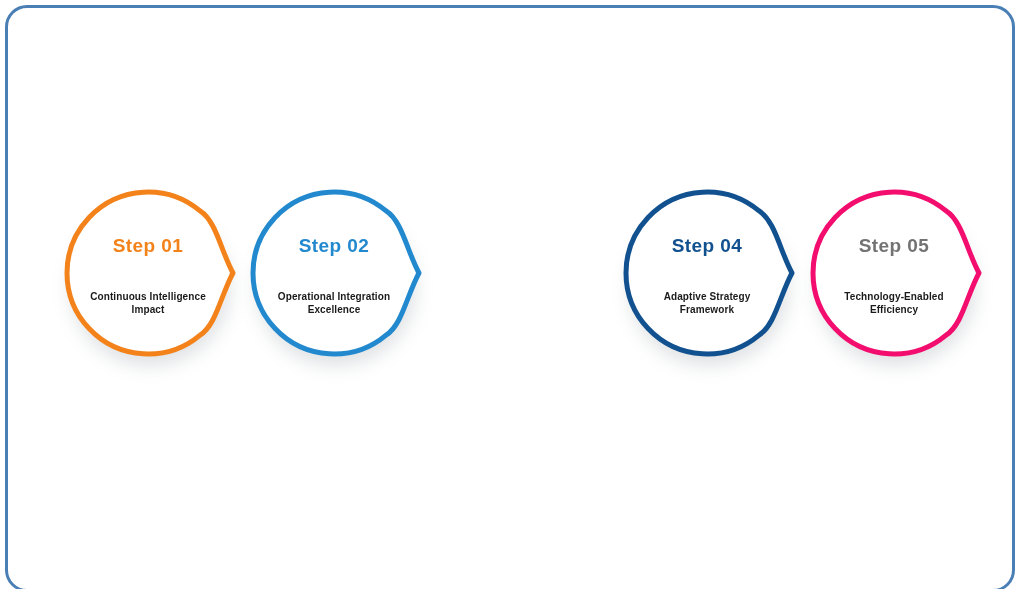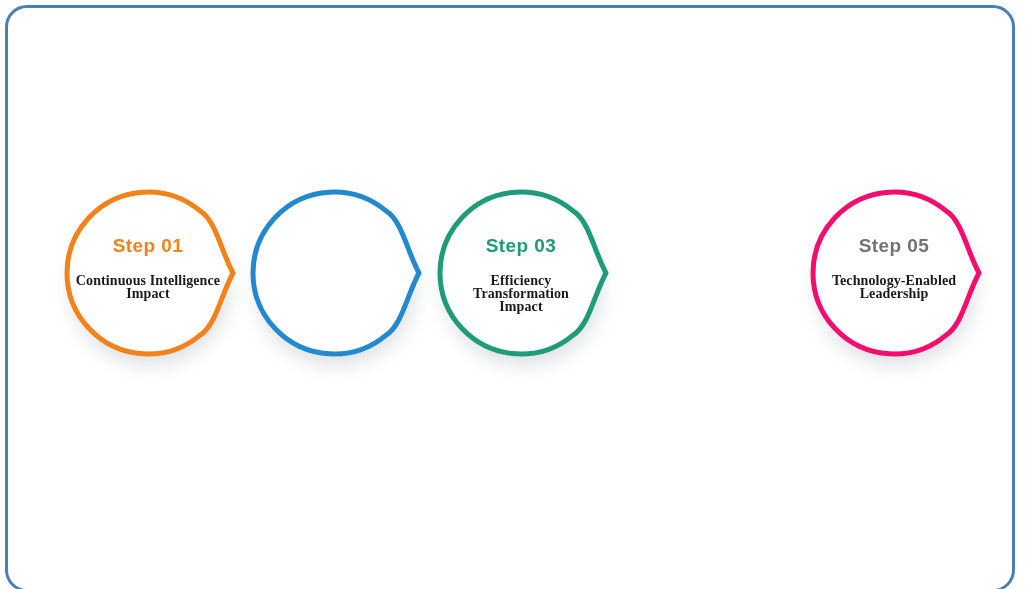--- a/index.html
+++ b/index.html
@@ -72,28 +72,27 @@
   .step-label {
     margin-top: 56px;
     font-size: 19px;
     font-weight: bold;
     letter-spacing: 0.4px;
     line-height: 1;
     white-space: nowrap;
   }
 
   .step-desc {
-    margin-top: 19px;
-    font-size: 14px;
+    margin-top: 35px;
+    font-size: 10px;
     font-weight: bold;
     line-height: 13px;
     color: #1a1a1a;
     width: 150px;
     letter-spacing: 0.1px;
-    font-family: Liberation Serif, serif;
   }
 </style>
 </head>
 <body>
 
 <div id="app-frame">
   <div id="process-diagram">
       <div class="step-node" style="left: 49px; z-index: 10;">
         <svg class="step-shape" viewBox="0 0 232 186">
           <defs>
@@ -117,53 +116,60 @@
         <svg class="step-shape" viewBox="0 0 232 186">
           <defs>
             <filter id="blur1" x="-60%" y="-60%" width="220%" height="220%">
               <feGaussianBlur stdDeviation="9"></feGaussianBlur>
             </filter>
           </defs>
           <ellipse cx="93" cy="108" rx="80" ry="78" fill="#9aa0a6" opacity="0.30" filter="url(#blur1)"></ellipse>
           <circle cx="91" cy="93" r="81" fill="#ffffff"></circle>
           <path d="M 143.07 30.95 A 81 81 0 1 0 143.07 155.05 C 159.06579638460968 145.04959989263722, 164 115, 176 93 C 164 71, 159.06579638460968 40.95040010736278, 143.07 30.95 Z" fill="none" stroke="#2389CE" stroke-width="5" stroke-linejoin="round" stroke-linecap="round"></path>
         </svg>
+        <div class="step-text">
+          <div class="step-label" style="color: rgb(35, 137, 206);">Step 02</div>
+          <div class="step-desc">
+            <div>Operational Integration</div>
+            <div>Excellence</div>
+          </div>
+        </div>
       </div>
-      <div class="step-node" style="left: 422px; z-index: 8;">
+      <div class="step-node" style="left: 608px; z-index: 7;">
         <svg class="step-shape" viewBox="0 0 232 186">
           <defs>
-            <filter id="blur2" x="-60%" y="-60%" width="220%" height="220%">
+            <filter id="blur3" x="-60%" y="-60%" width="220%" height="220%">
               <feGaussianBlur stdDeviation="9"></feGaussianBlur>
             </filter>
           </defs>
-          <ellipse cx="93" cy="108" rx="80" ry="78" fill="#9aa0a6" opacity="0.30" filter="url(#blur2)"></ellipse>
+          <ellipse cx="93" cy="108" rx="80" ry="78" fill="#9aa0a6" opacity="0.30" filter="url(#blur3)"></ellipse>
           <circle cx="91" cy="93" r="81" fill="#ffffff"></circle>
-          <path d="M 143.07 30.95 A 81 81 0 1 0 143.07 155.05 C 159.06579638460968 145.04959989263722, 164 115, 176 93 C 164 71, 159.06579638460968 40.95040010736278, 143.07 30.95 Z" fill="none" stroke="#1E9B79" stroke-width="5" stroke-linejoin="round" stroke-linecap="round"></path>
+          <path d="M 143.07 30.95 A 81 81 0 1 0 143.07 155.05 C 159.06579638460968 145.04959989263722, 164 115, 176 93 C 164 71, 159.06579638460968 40.95040010736278, 143.07 30.95 Z" fill="none" stroke="#12518F" stroke-width="5" stroke-linejoin="round" stroke-linecap="round"></path>
         </svg>
         <div class="step-text">
-          <div class="step-label" style="color: rgb(30, 155, 121);">Step 03</div>
+          <div class="step-label" style="color: rgb(18, 81, 143);">Step 04</div>
           <div class="step-desc">
-            <div>Efficiency Transformation</div>
-            <div>Impact</div>
+            <div>Adaptive Strategy</div>
+            <div>Framework</div>
           </div>
         </div>
       </div>
       <div class="step-node" style="left: 795px; z-index: 6;">
         <svg class="step-shape" viewBox="0 0 232 186">
           <defs>
             <filter id="blur4" x="-60%" y="-60%" width="220%" height="220%">
               <feGaussianBlur stdDeviation="9"></feGaussianBlur>
             </filter>
           </defs>
           <ellipse cx="93" cy="108" rx="80" ry="78" fill="#9aa0a6" opacity="0.30" filter="url(#blur4)"></ellipse>
           <circle cx="91" cy="93" r="81" fill="#ffffff"></circle>
           <path d="M 143.07 30.95 A 81 81 0 1 0 143.07 155.05 C 159.06579638460968 145.04959989263722, 164 115, 176 93 C 164 71, 159.06579638460968 40.95040010736278, 143.07 30.95 Z" fill="none" stroke="#F20D6E" stroke-width="5" stroke-linejoin="round" stroke-linecap="round"></path>
         </svg>
         <div class="step-text">
           <div class="step-label" style="color: #737373;">Step 05</div>
           <div class="step-desc">
             <div>Technology-Enabled</div>
-            <div>Leadership</div>
+            <div>Efficiency</div>
           </div>
         </div>
       </div>
     </div>
 </div>
 
 </body></html>

